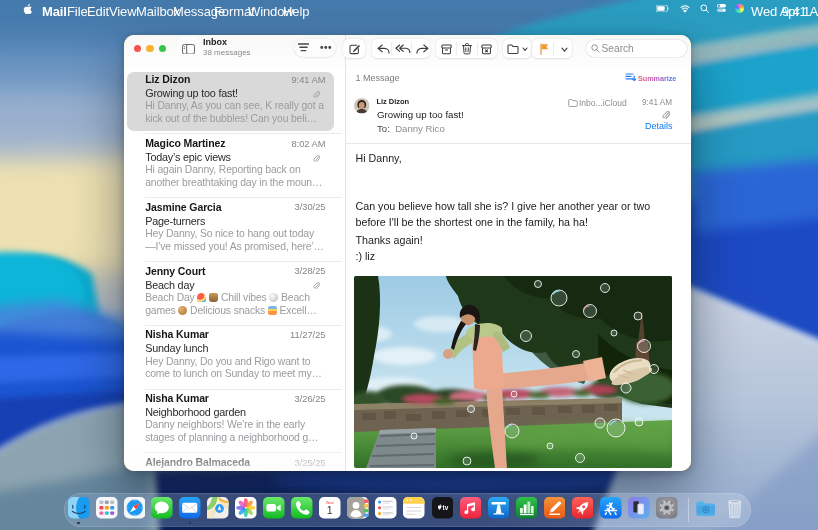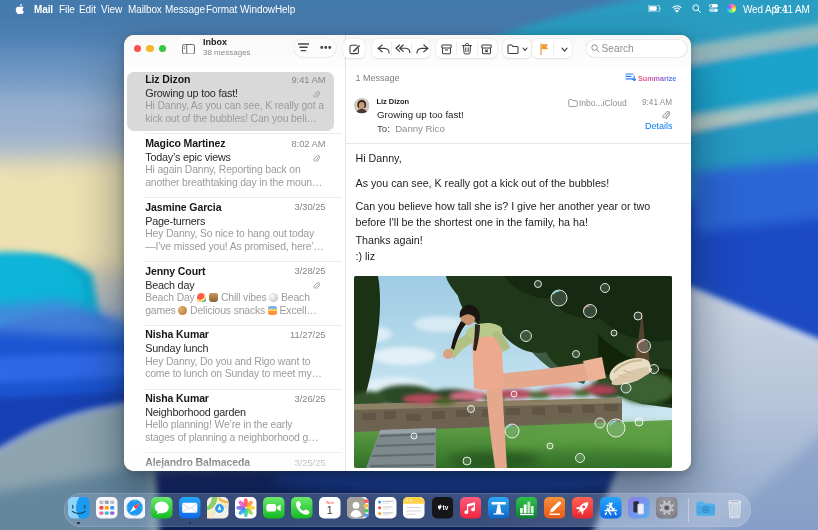--- a/index.html
+++ b/index.html
@@ -1,19 +1,19 @@
 <!DOCTYPE html>
 <html><head><meta charset="utf-8"><style>
 html,body{margin:0;padding:0;width:818px;height:530px;overflow:hidden;font-family:"Liberation Sans",sans-serif;-webkit-font-smoothing:antialiased;}
 #stage{position:absolute;inset:0;width:818px;height:530px;overflow:hidden;}
 .abs{position:absolute;}
 
 #wall{position:absolute;inset:0;background:linear-gradient(160deg,#5b8cbd 0%,#4d82b4 40%,#3e74a8 100%);}
 
-#menubar{position:absolute;left:4px;top:0;width:792px;height:17px;color:#fff;font-size:10px;letter-spacing:-.1px;}
+#menubar{position:absolute;left:12px;top:0;width:792px;height:17px;color:#fff;font-size:13px;letter-spacing:-.1px;}
 #menubar .it{position:absolute;top:3.5px;white-space:nowrap;}
 
 #win{position:absolute;left:124px;top:34.5px;width:567px;height:436px;background:#fde047;border-radius:10px;box-shadow:0 22px 50px rgba(10,25,45,.5),0 2px 8px rgba(10,25,45,.28);}
 #winc{position:absolute;inset:0;border-radius:10px;overflow:hidden;background:linear-gradient(180deg,#f9f8f7 0%,#fdfdfd 30px,#ffffff 34px);}
 .tl{position:absolute;top:10.2px;width:7.8px;height:7.8px;border-radius:50%;}
 #vdiv{position:absolute;left:221px;top:0;width:1px;height:436px;background:#e3e3e3;}
 
 .row{position:absolute;left:3px;width:207px;height:63.5px;}
 .row .nm{position:absolute;left:18.2px;top:1.5px;font-size:10.5px;font-weight:bold;color:#161617;letter-spacing:-.1px;}
 .row .tm{position:absolute;right:8.5px;top:3px;font-size:9.3px;color:#85858a;}
@@ -234,21 +234,21 @@
               <i>Hey Danny, Do you and Rigo want to</i>
               <i>come to lunch on Sunday to meet my…</i>
             </div>
     </div>
     <div class="rsep" style="top:354px"></div>
     <div class="row" style="top:356.2px">
       <div class="nm">Nisha Kumar</div>
             <div class="tm">3/26/25</div>
       <div class="sj">Neighborhood garden</div>
       <div class="pv">
-              <i>Hello planning! We’re in the early</i>
+              <i>Danny neighbors! We’re in the early</i>
               <i>stages of planning a neighborhood g…</i>
             </div>
     </div>
     <div class="rsep" style="top:417.8px"></div>
     <div class="row" style="top:420px">
       <div class="nm">Alejandro Balmaceda</div>
             <div class="tm">3/25/25</div>
     </div>
   </div>
   <div class="abs" style="left:1px;top:408px;width:219px;height:28px;background:linear-gradient(180deg,rgba(255,255,255,0),rgba(252,252,252,.75))"></div>
@@ -336,21 +336,20 @@
         </svg>
   <div class="abs" style="left:455px;top:63.5px;font-size:8.5px;color:#8e8e93">Inbo...iCloud</div>
   <div class="abs" style="left:518px;top:63.5px;font-size:8.2px;color:#8e8e93">9:41 AM</div>
   <svg class="clip" style="left:538px;top:76px" width="8" height="9" viewBox="0 0 7 8">
           <path d="M5.8,1.7 L2.6,5.6 a1.1,1.1 0 0 1 -1.7,-1.4 L4.1,.9 a1.7,1.7 0 0 1 2.6,2.1 L3.6,6.8" fill="none" stroke="#a0a0a5" stroke-width=".9" stroke-linecap="round"></path>
         </svg>
   <div class="abs" style="left:521px;top:86px;font-size:9px;color:#0b7bf5">Details</div>
   <div class="abs" style="left:222px;top:108.5px;width:345px;height:1px;background:#e8e8e8"></div>
 
   <div class="abs" style="left:231.5px;top:117px;font-size:10.7px;color:#1c1c1e">Hi Danny,</div>
-  <div class="abs" style="left:231.5px;top:142px;font-size:10.7px;color:#1c1c1e">As you can see, K really got a kick out of the bubbles!</div>
   <div class="abs" style="left:231.5px;top:198.5px;font-size:10.7px;line-height:15.5px;color:#1c1c1e">Thanks again!<br>:) liz</div>
   <div class="abs" style="left:231.5px;top:164.5px;font-size:10.7px;line-height:15.5px;color:#1c1c1e">Can you believe how tall she is? I give her another year or two<br>before I'll be the shortest one in the family, ha ha!</div>
 
   <div id="photo" class="abs" style="left:230px;top:241px;width:318px;height:192px;border-radius:2px;overflow:hidden">
   <svg width="318" height="192" viewBox="0 0 318 192">
     <defs>
       <linearGradient id="sky" x1="0" y1="0" x2="0" y2="1">
                 <stop offset="0" stop-color="#9ecbe4"></stop>
                 <stop offset=".6" stop-color="#c4e2ef"></stop>
                 <stop offset="1" stop-color="#d8ecf4"></stop>

